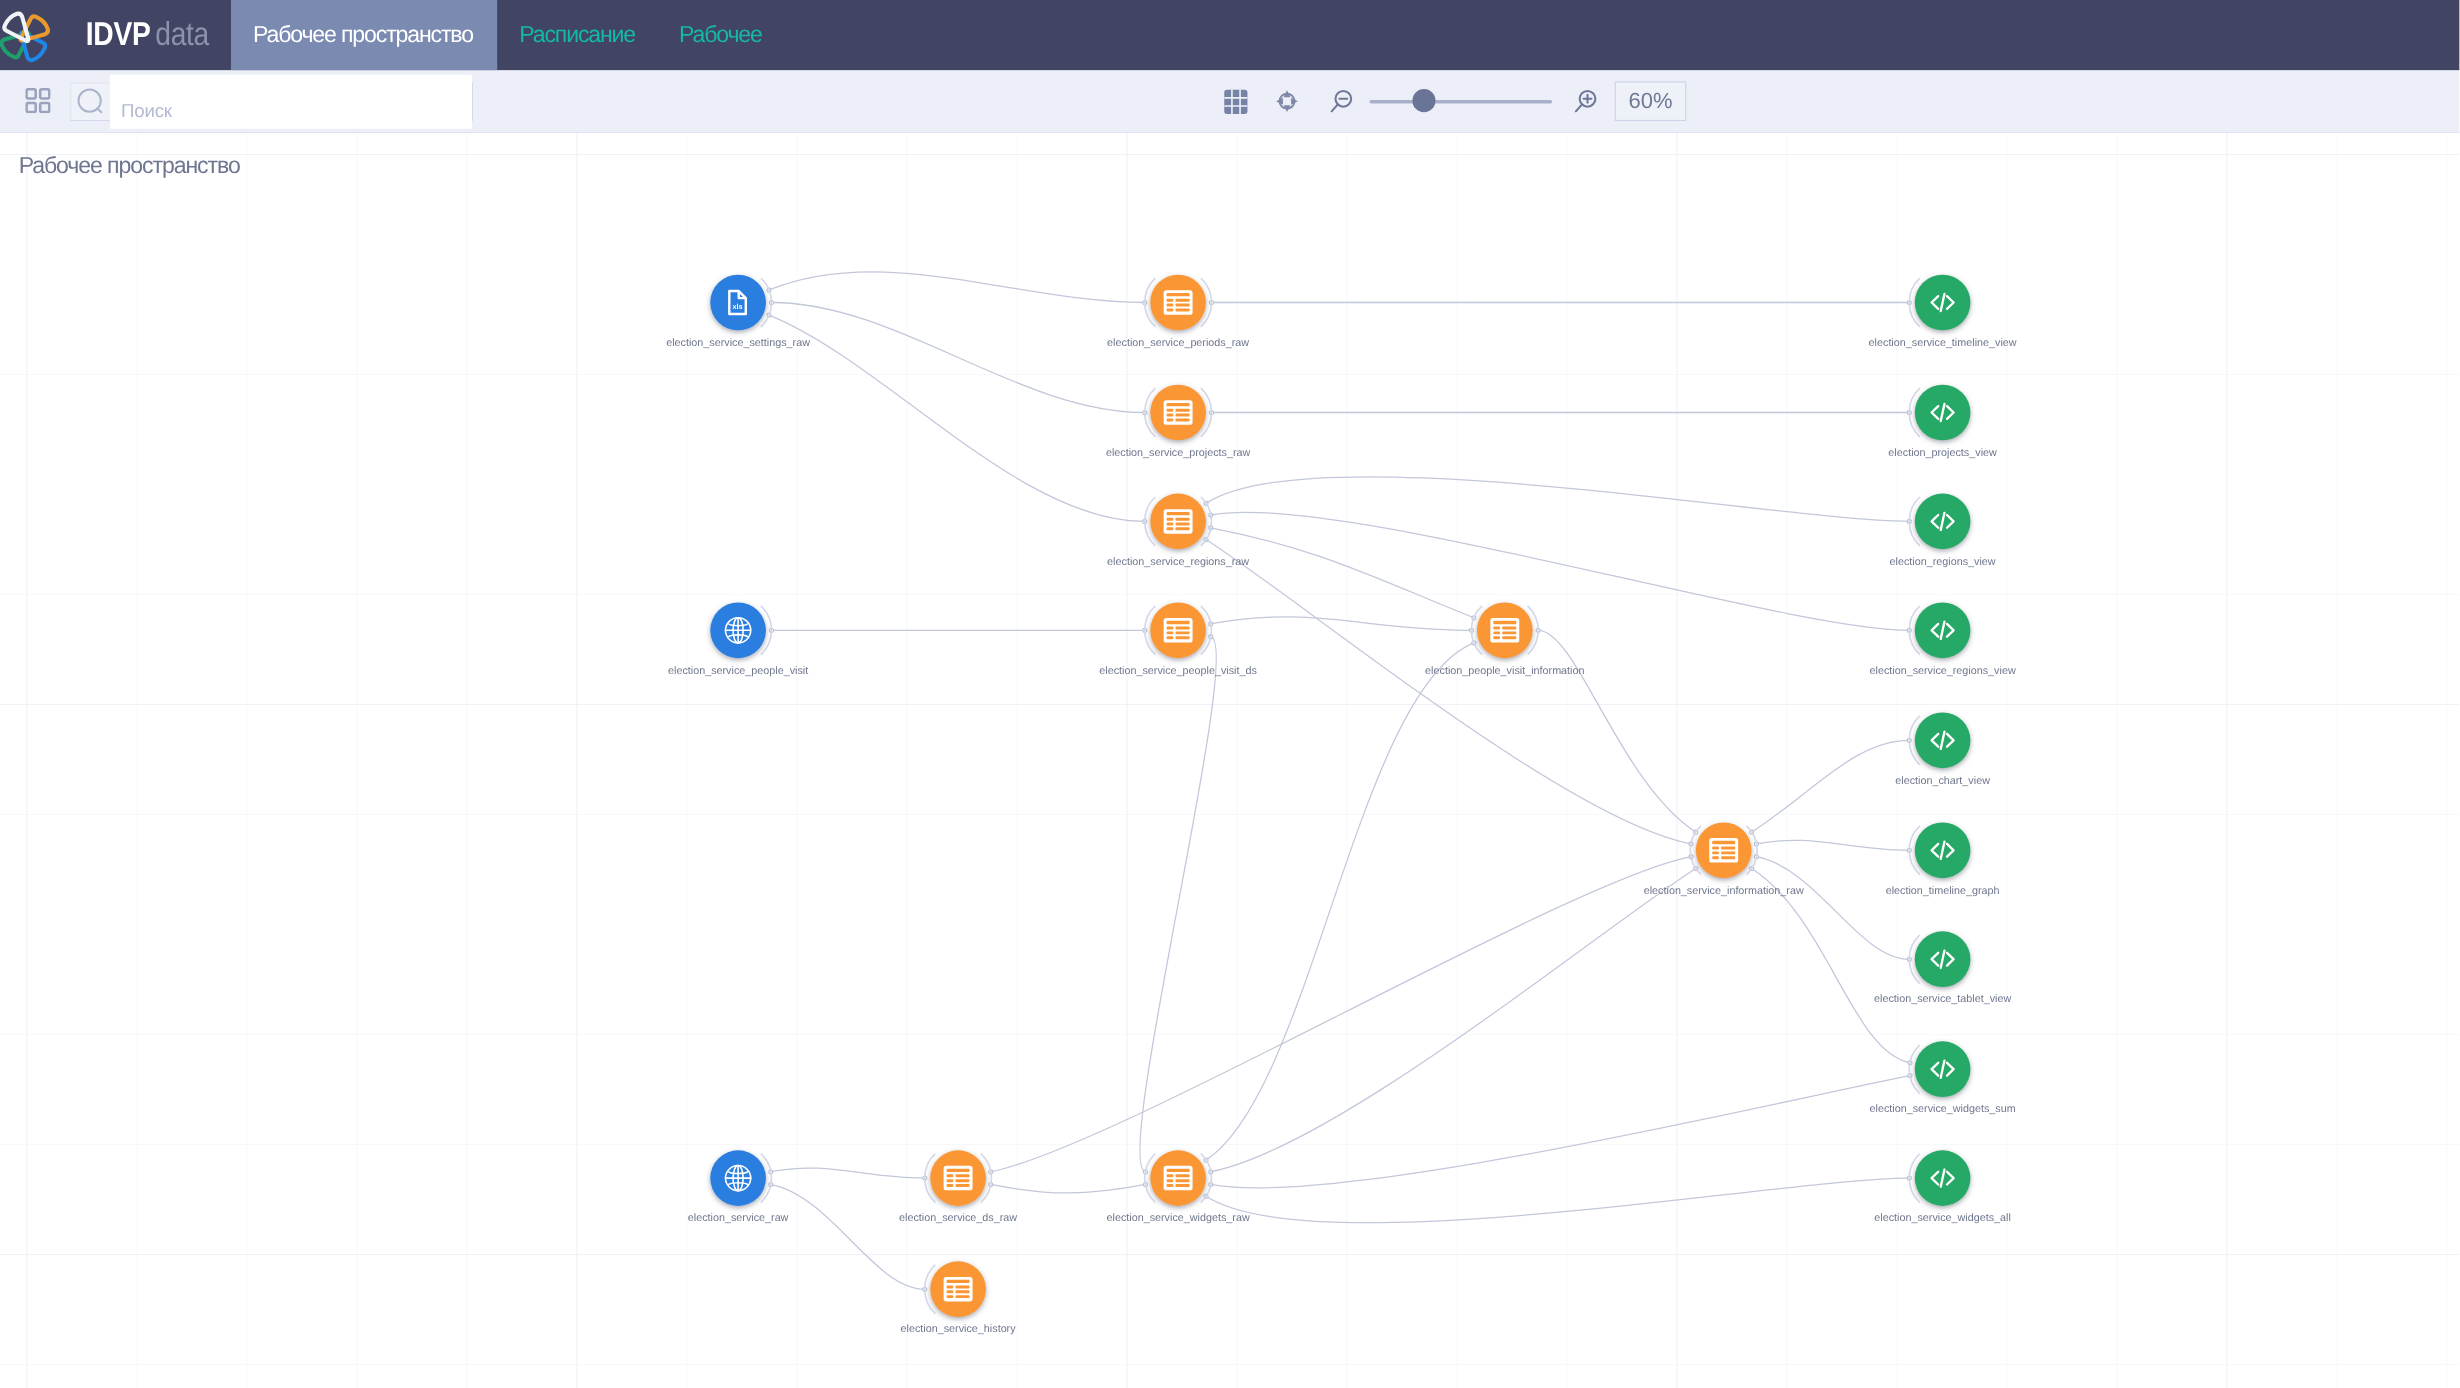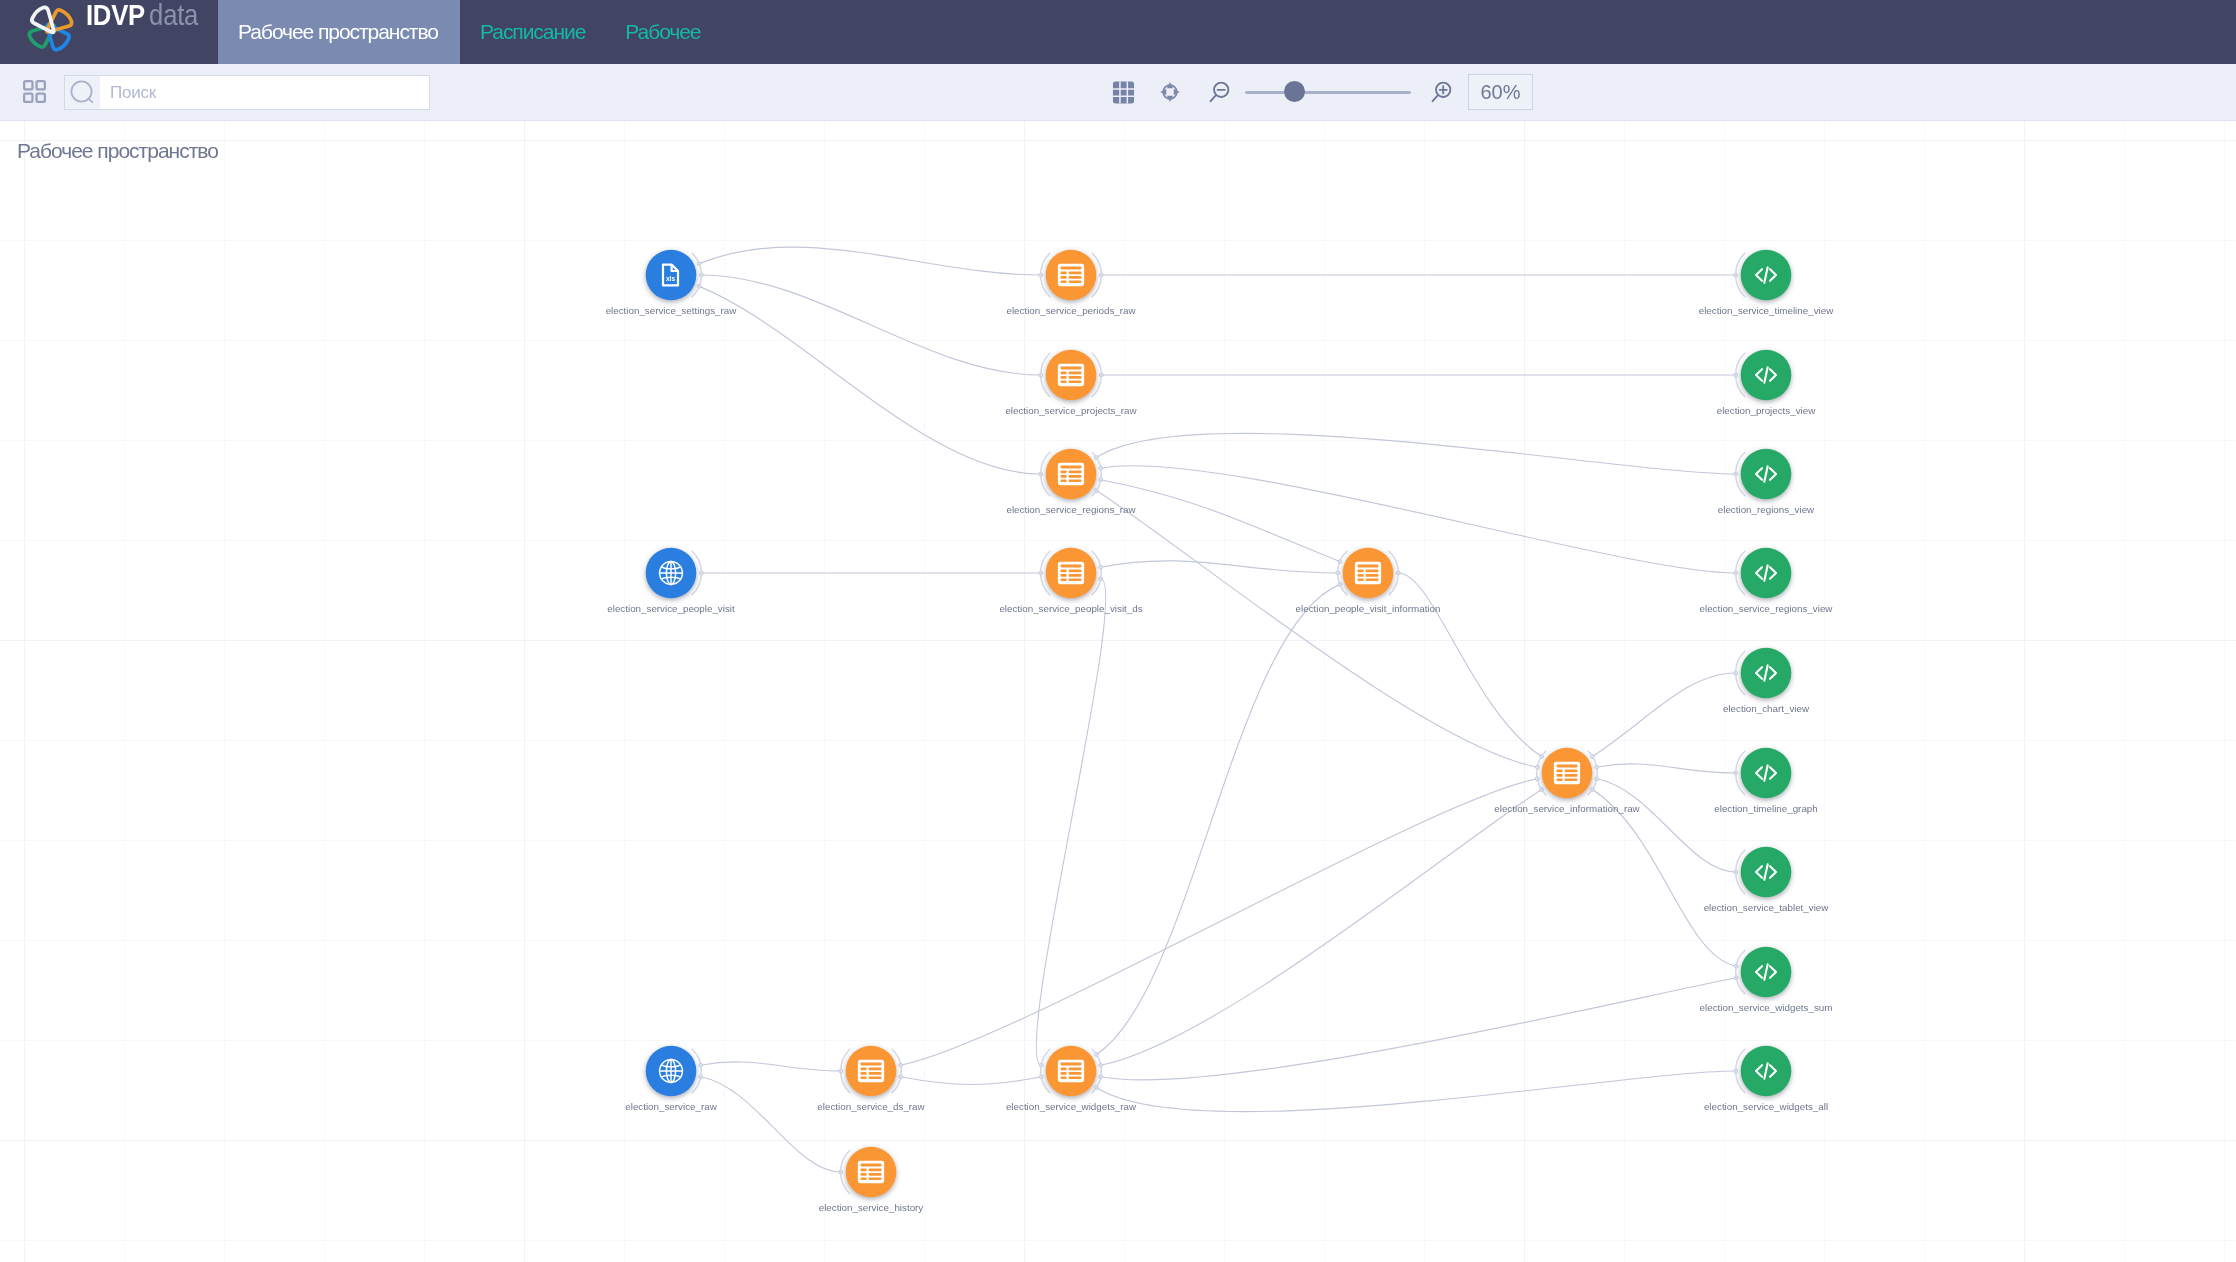--- a/index.html
+++ b/index.html
@@ -3,39 +3,39 @@
 <meta charset="utf-8">
 <style>
   html,body{margin:0;padding:0;background:#fff;}
   body{width:2236px;height:1262px;overflow:hidden;
        font-family:"Liberation Sans",sans-serif;}
   #app{position:relative;width:2236px;height:1262px;overflow:hidden;}
 
   
   .navbar{position:absolute;left:0;top:0;width:2236px;height:64px;
           background:#414463;display:flex;align-items:stretch;}
-  .brand{display:flex;padding-left:28px;padding-right:1px;}
+  .brand{display:flex;align-items:center;padding-left:0;padding-right:1px;gap:20px;}
   .brand-logo{width:53px;height:53px;margin-right:9px;margin-left:-4px;margin-top:2px;flex:0 0 auto;}
   .brand-text{font-size:30px;font-weight:bold;letter-spacing:-0.3px;line-height:1;white-space:nowrap;transform:scaleX(0.855);transform-origin:left center;}
   .brand-text .b1{color:#ffffff;}
   .brand-text .b2{color:#8b92ad;font-weight:normal;margin-left:5px;}
   .navtabs{display:flex;align-items:stretch;}
   .navtab{display:flex;align-items:center;padding:0 20px 0 20px;color:#14b8a6;
           font-size:21px;letter-spacing:-1.05px;white-space:nowrap;cursor:pointer;}
   .navtab > span{display:inline-block;}
   .navtab.active{background:#7b8ab0;color:#ffffff;width:242px;padding-right:0;box-sizing:border-box;}
 
   
   .toolbar{position:absolute;left:0;top:64px;width:2236px;height:56px;
            background:#eceff7;border-bottom:1px solid #dfe3ef;}
   .tb-grid{position:absolute;left:23px;top:80px;width:23px;height:23px;cursor:pointer;}
   .searchwrap{position:absolute;left:64px;top:75px;width:366px;height:35px;
               border:1px solid #d3d9ea;background:#fff;box-sizing:border-box;display:flex;align-items:center;}
   .search-icon-box{width:35px;height:33px;background:#eef1f8;display:flex;align-items:center;justify-content:center;flex:0 0 auto;}
-  .search-input{border:0;outline:0;flex:1 1 auto;height:33px;padding:0 0 0 10px;font-size:17px;letter-spacing:-0.2px;
+  .search-input{border:0;outline:0;flex:1 1 auto;height:33px;padding:16px 0 0 10px;font-size:17px;letter-spacing:-0.2px;
                 color:#3e4259;background:#fff;font-family:"Liberation Sans",sans-serif;}
   .search-input::placeholder{color:#b2b9d0;opacity:1;}
 
   .tb-center{position:absolute;left:0;top:0;width:2236px;height:0;}
   .tb-btn{position:absolute;width:26px;height:26px;display:flex;align-items:center;justify-content:center;cursor:pointer;}
   #btn-gridtoggle{left:1110px;top:79px;}
   #btn-fit{left:1157px;top:79px;}
   #btn-zoomout{left:1206px;top:79px;}
   #btn-zoomin{left:1428px;top:79px;}
   .zoom-slider{position:absolute;left:1245px;top:80px;width:166px;height:24px;cursor:pointer;}

